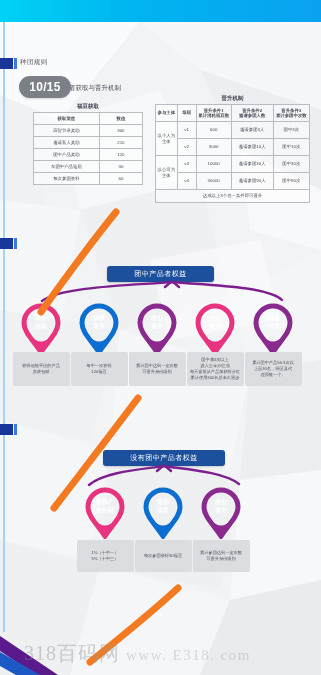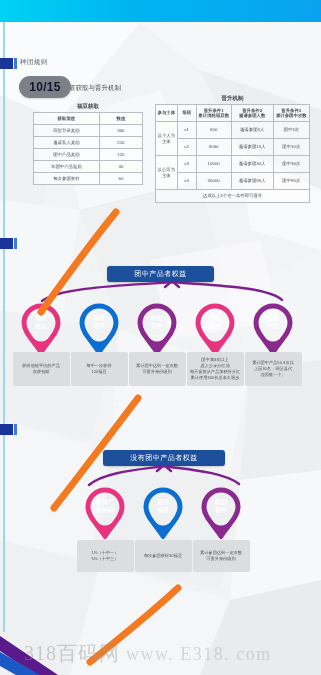--- a/index.html
+++ b/index.html
@@ -27,21 +27,21 @@
   .rail-mark.m2{top:238px;}
   .rail-mark.m3{top:424px;}
   .rail-mark i{position:absolute;left:14px;top:0;width:3px;height:11px;
                background:#3a7bd8;display:block;}
 
   
   .sec1-title{position:absolute;left:20px;top:58px;font-size:6.5px;color:#555a62;
               letter-spacing:.4px;z-index:7;}
 
   .badge{position:absolute;left:19px;top:76px;width:52px;height:22px;
-         border-radius:11px;background:#7b7f86;color:#0f172a;
+         border-radius:11px;background:#7b7f86;color:#ffffff;
          display:flex;align-items:center;justify-content:center;
          font-size:12px;font-weight:bold;letter-spacing:.3px;z-index:9;
          box-shadow:0 1px 2px rgba(0,0,0,.15);}
   .sec1-sub{position:absolute;left:56px;top:84px;font-size:6.5px;color:#4a4f57;
             z-index:8;white-space:nowrap;}
 
   
   .tbl-wrap{position:absolute;z-index:7;}
   .tbl-cap{text-align:center;font-size:5.5px;color:#3d424a;margin-bottom:2px;
            font-weight:bold;}
@@ -88,21 +88,21 @@
            text-align:center;color:#4a4f57;font-size:4.2px;line-height:6px;
            padding:2px 2px;box-sizing:border-box;}
 
   
   .corner{position:absolute;z-index:8;}
 
   
   .wm{position:absolute;left:24px;top:640px;z-index:12;
       font-size:20px;color:rgba(150,150,150,.45);letter-spacing:1px;
       white-space:nowrap;font-family:"Liberation Serif",serif;}
-  .wm .wm2{font-size:18px;letter-spacing:1.5px;margin-left:6px;
+  .wm .wm2{font-size:15px;letter-spacing:1.5px;margin-left:6px;
            color:rgba(165,165,165,.4);}
 </style>
 </head>
 <body>
 
 <div class="page">
 
   <div class="bg-poly">
     <svg viewBox="0 0 321 675" preserveAspectRatio="none">
       <rect x="0" y="0" width="321" height="675" fill="#f2f3f5"></rect>

